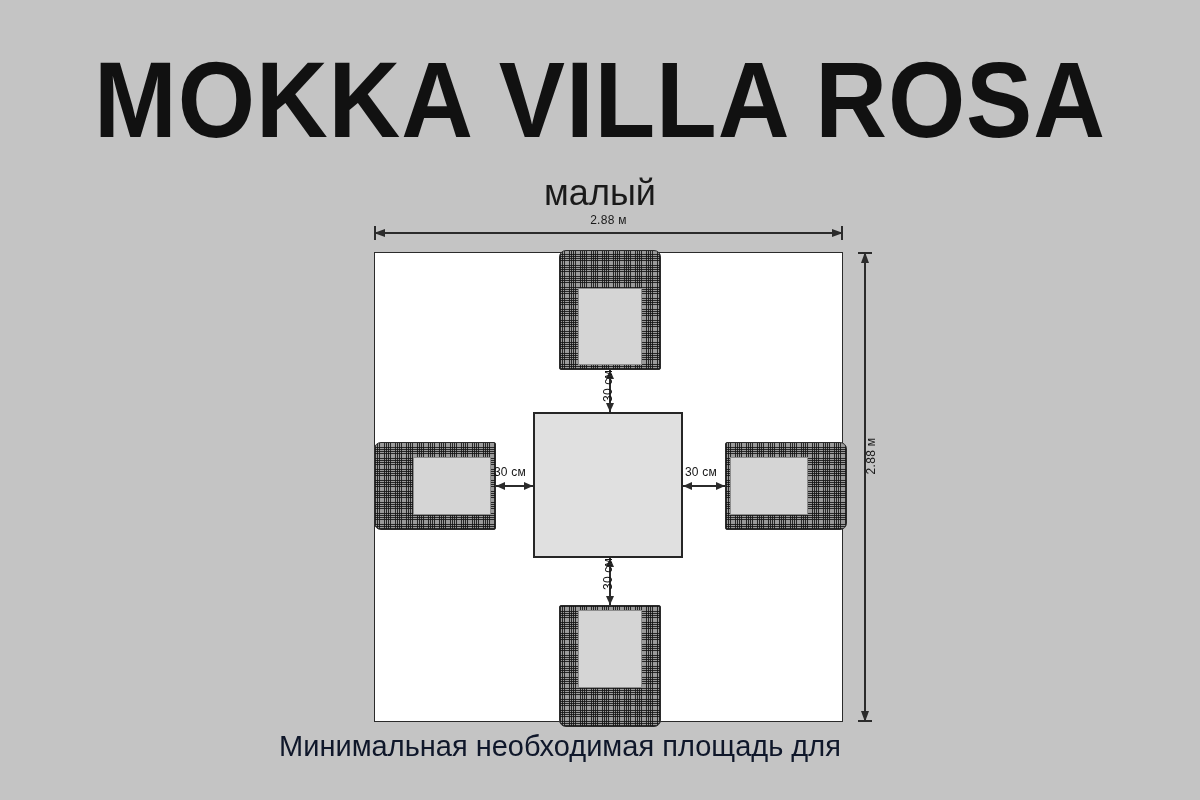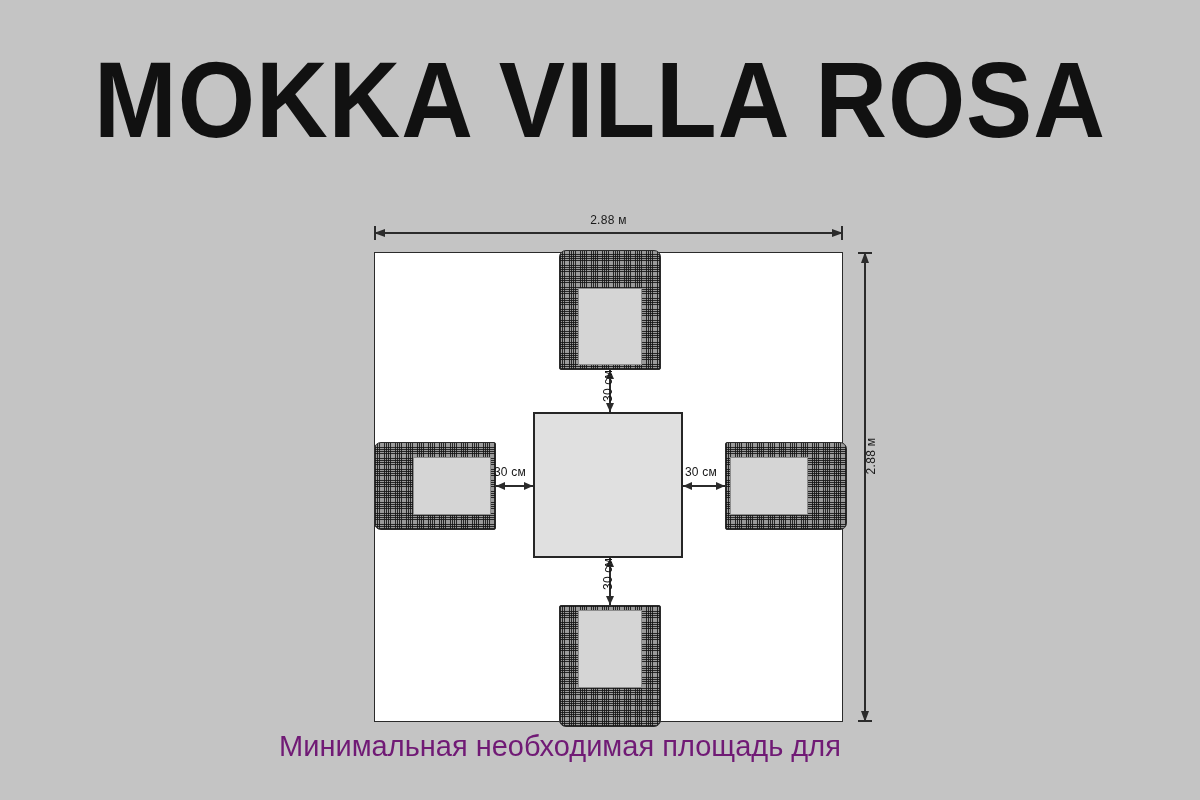--- a/index.html
+++ b/index.html
@@ -269,31 +269,32 @@
 
   
   .caption {
     position: absolute;
     left: 0;
     top: 702px;
     width: 1120px;
     text-align: center;
     font-size: 29px;
     line-height: 44px;
-    color: #701a75;
+    color: #0f172a;
   }
   .caption .line { display: block; }
   sup { font-size: 0.62em; vertical-align: super; }
 </style>
 </head>
 <body>
 
 <div id="page">
 
   <div class="title">MOKKA VILLA ROSA</div>
+  <div class="subtitle">малый</div>
 
   <div id="plan">
 
     <div class="dim-top">
       <div class="tick-l"></div>
       <div class="tick-r"></div>
       <div class="arrow-left-h"></div>
       <div class="arrow-right-h"></div>
     </div>
     <div class="dim-top-label">2.88 м</div>

